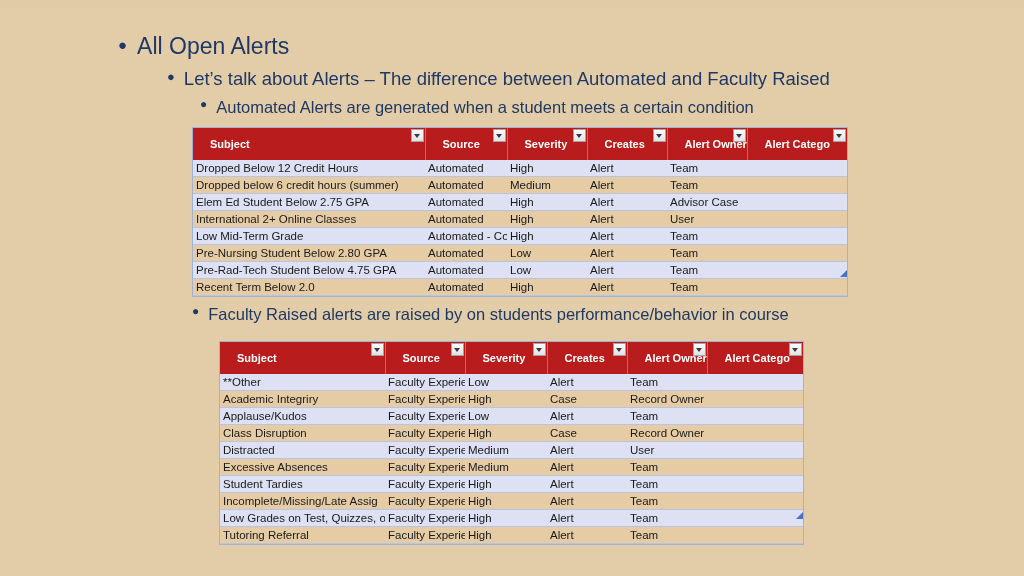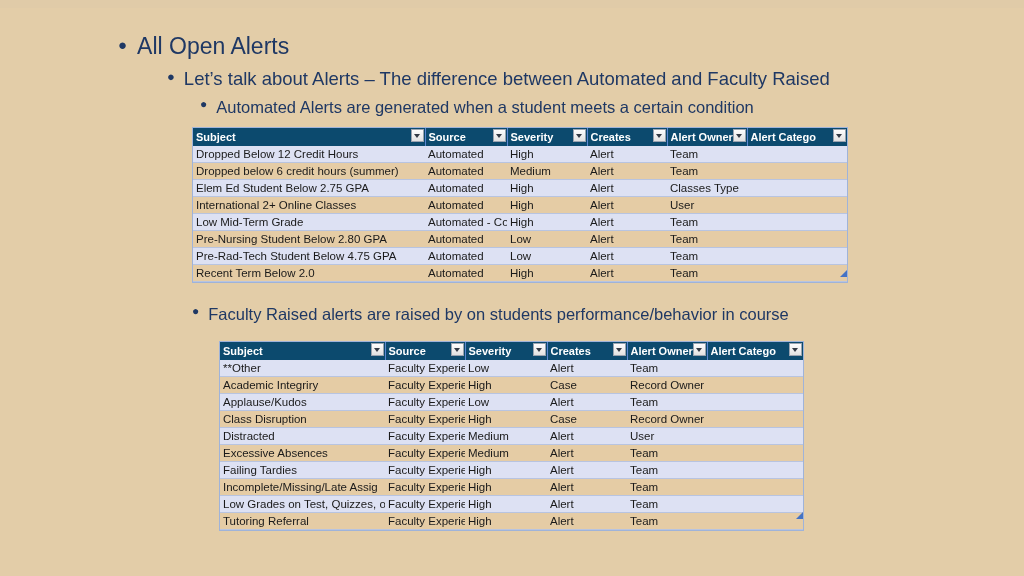--- a/index.html
+++ b/index.html
@@ -66,28 +66,28 @@
   }
   .xtable th, .xtable td {
     padding: 0;
     margin: 0;
     overflow: hidden;
     white-space: nowrap;
     text-align: left;
     vertical-align: middle;
   }
   .xtable thead th {
-    background: #0c4a6e;
+    background: #b91c1c;
     color: #FFFFFF;
     font-weight: bold;
-    height: 18px;
+    height: 32px;
     font-size: 11px;
     border-right: 1px solid #5B86D0;
     position: relative;
-    padding-left: 3px;
+    padding-left: 17px;
   }
   .xtable thead th:last-child { border-right: none; }
   .hdr-label {
     display: block;
     overflow: hidden;
     white-space: nowrap;
     padding-right: 15px;
   }
   .filter-btn {
     position: absolute;
@@ -221,21 +221,21 @@
           <td>Medium</td>
           <td>Alert</td>
           <td>Team</td>
           <td></td>
         </tr>
         <tr>
           <td>Elem Ed Student Below 2.75 GPA</td>
           <td>Automated</td>
           <td>High</td>
           <td>Alert</td>
-          <td>Classes Type</td>
+          <td>Advisor Case</td>
           <td></td>
         </tr>
         <tr>
           <td>International 2+ Online Classes</td>
           <td>Automated</td>
           <td>High</td>
           <td>Alert</td>
           <td>User</td>
           <td></td>
         </tr>
@@ -355,21 +355,21 @@
         </tr>
         <tr>
           <td>Excessive Absences</td>
           <td>Faculty Experie</td>
           <td>Medium</td>
           <td>Alert</td>
           <td>Team</td>
           <td></td>
         </tr>
         <tr>
-          <td>Failing Tardies</td>
+          <td>Student Tardies</td>
           <td>Faculty Experie</td>
           <td>High</td>
           <td>Alert</td>
           <td>Team</td>
           <td></td>
         </tr>
         <tr>
           <td>Incomplete/Missing/Late Assig</td>
           <td>Faculty Experie</td>
           <td>High</td>

